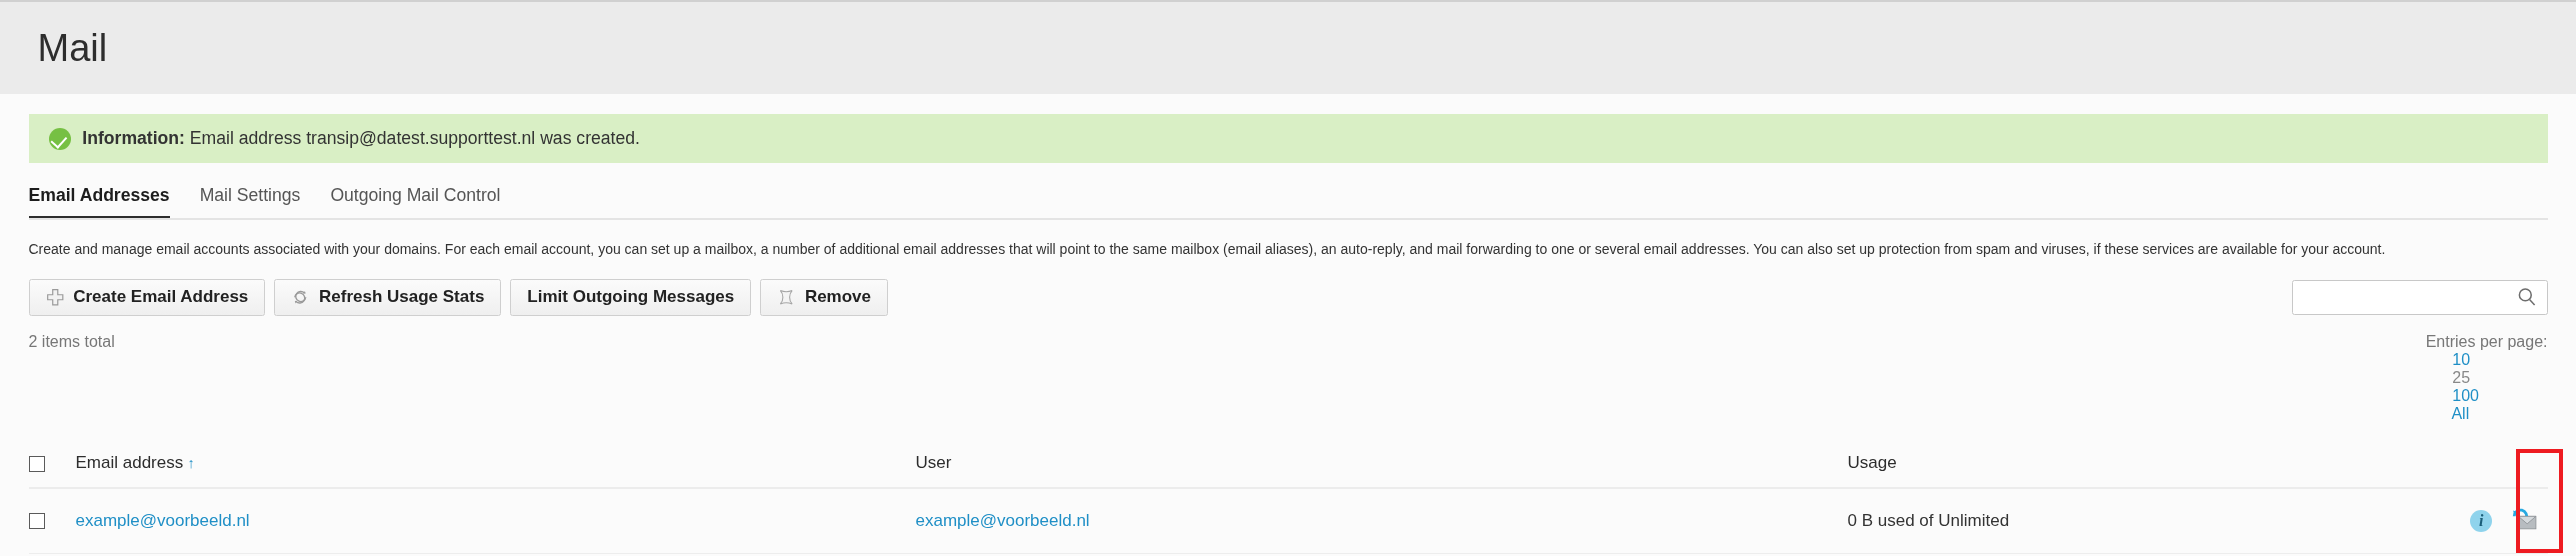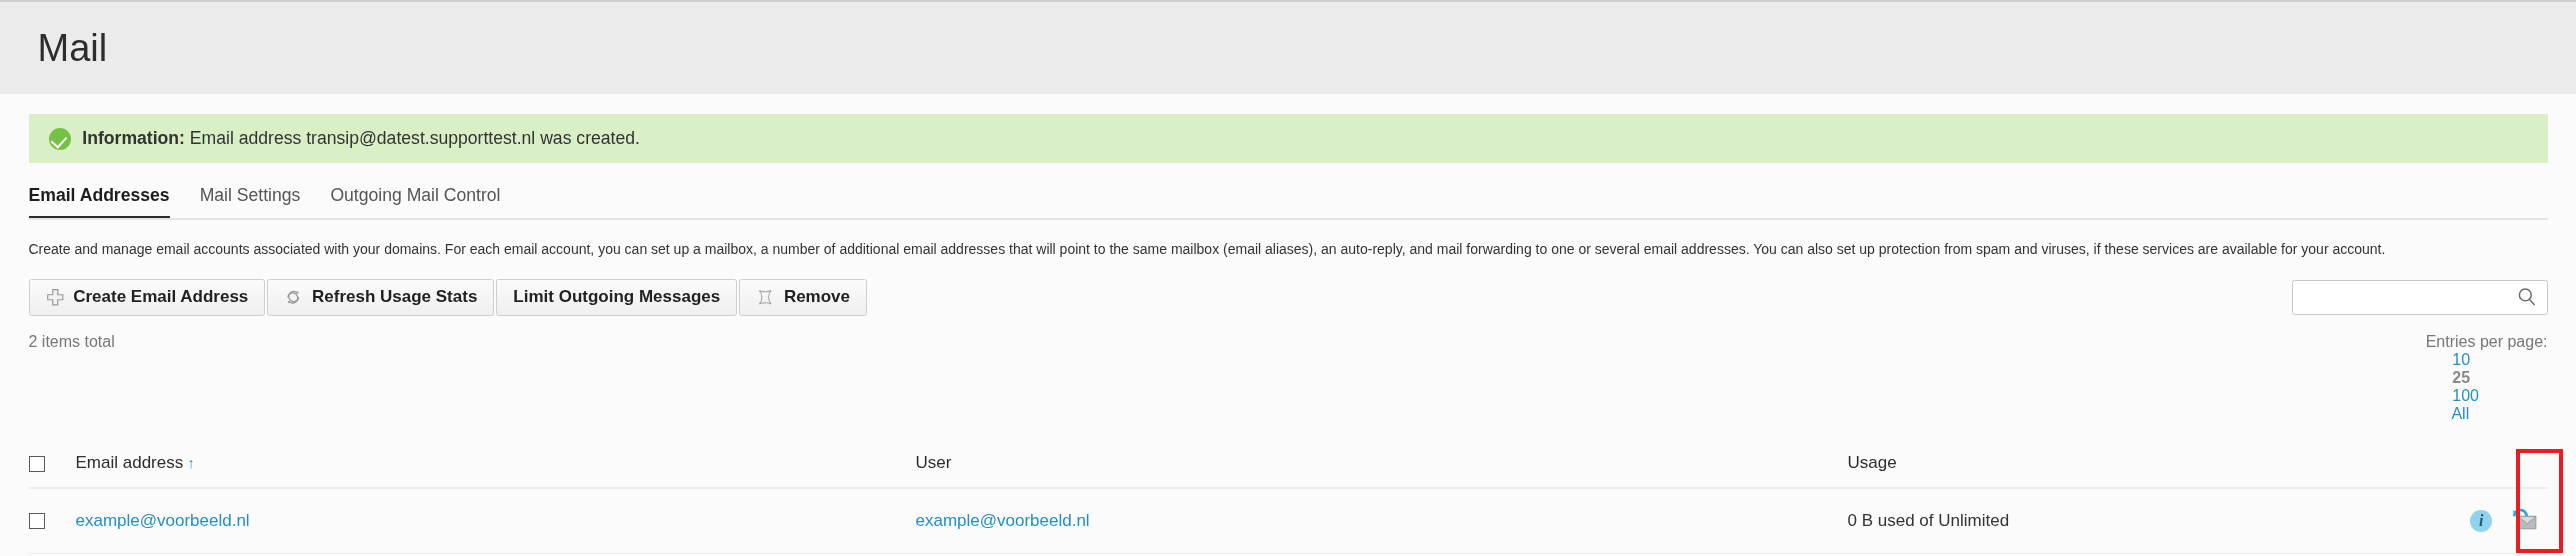--- a/index.html
+++ b/index.html
@@ -120,21 +120,21 @@
   
   .toolbar-row {
     margin-top: 20px;
     display: flex;
     align-items: center;
     justify-content: space-between;
   }
   .toolbar {
     display: flex;
     align-items: center;
-    gap: 2px;
+    gap: 9px;
   }
   .btn {
     background: linear-gradient(#fbfbfb, #efefef);
     border: 0.8px solid #cfcfcf;
     border-radius: 2.5px;
     height: 37px;
     padding: 0 16px;
     display: inline-flex;
     align-items: center;
     font-size: 17px;
@@ -179,21 +179,21 @@
     justify-content: space-between;
     font-size: 16px;
     color: #777777;
   }
   .entries-per-page { white-space: pre; }
   .epp-link {
     color: #1f8fc6;
     text-decoration: none;
     cursor: pointer;
   }
-  .epp-current { color: #888888; font-weight: bold; }
+  .epp-current { color: #888888; }
 
   
   table.list {
     width: 100%;
     border-collapse: collapse;
     margin-top: 7.6px;
     font-size: 17px;
   }
   table.list thead th {
     text-align: left;

